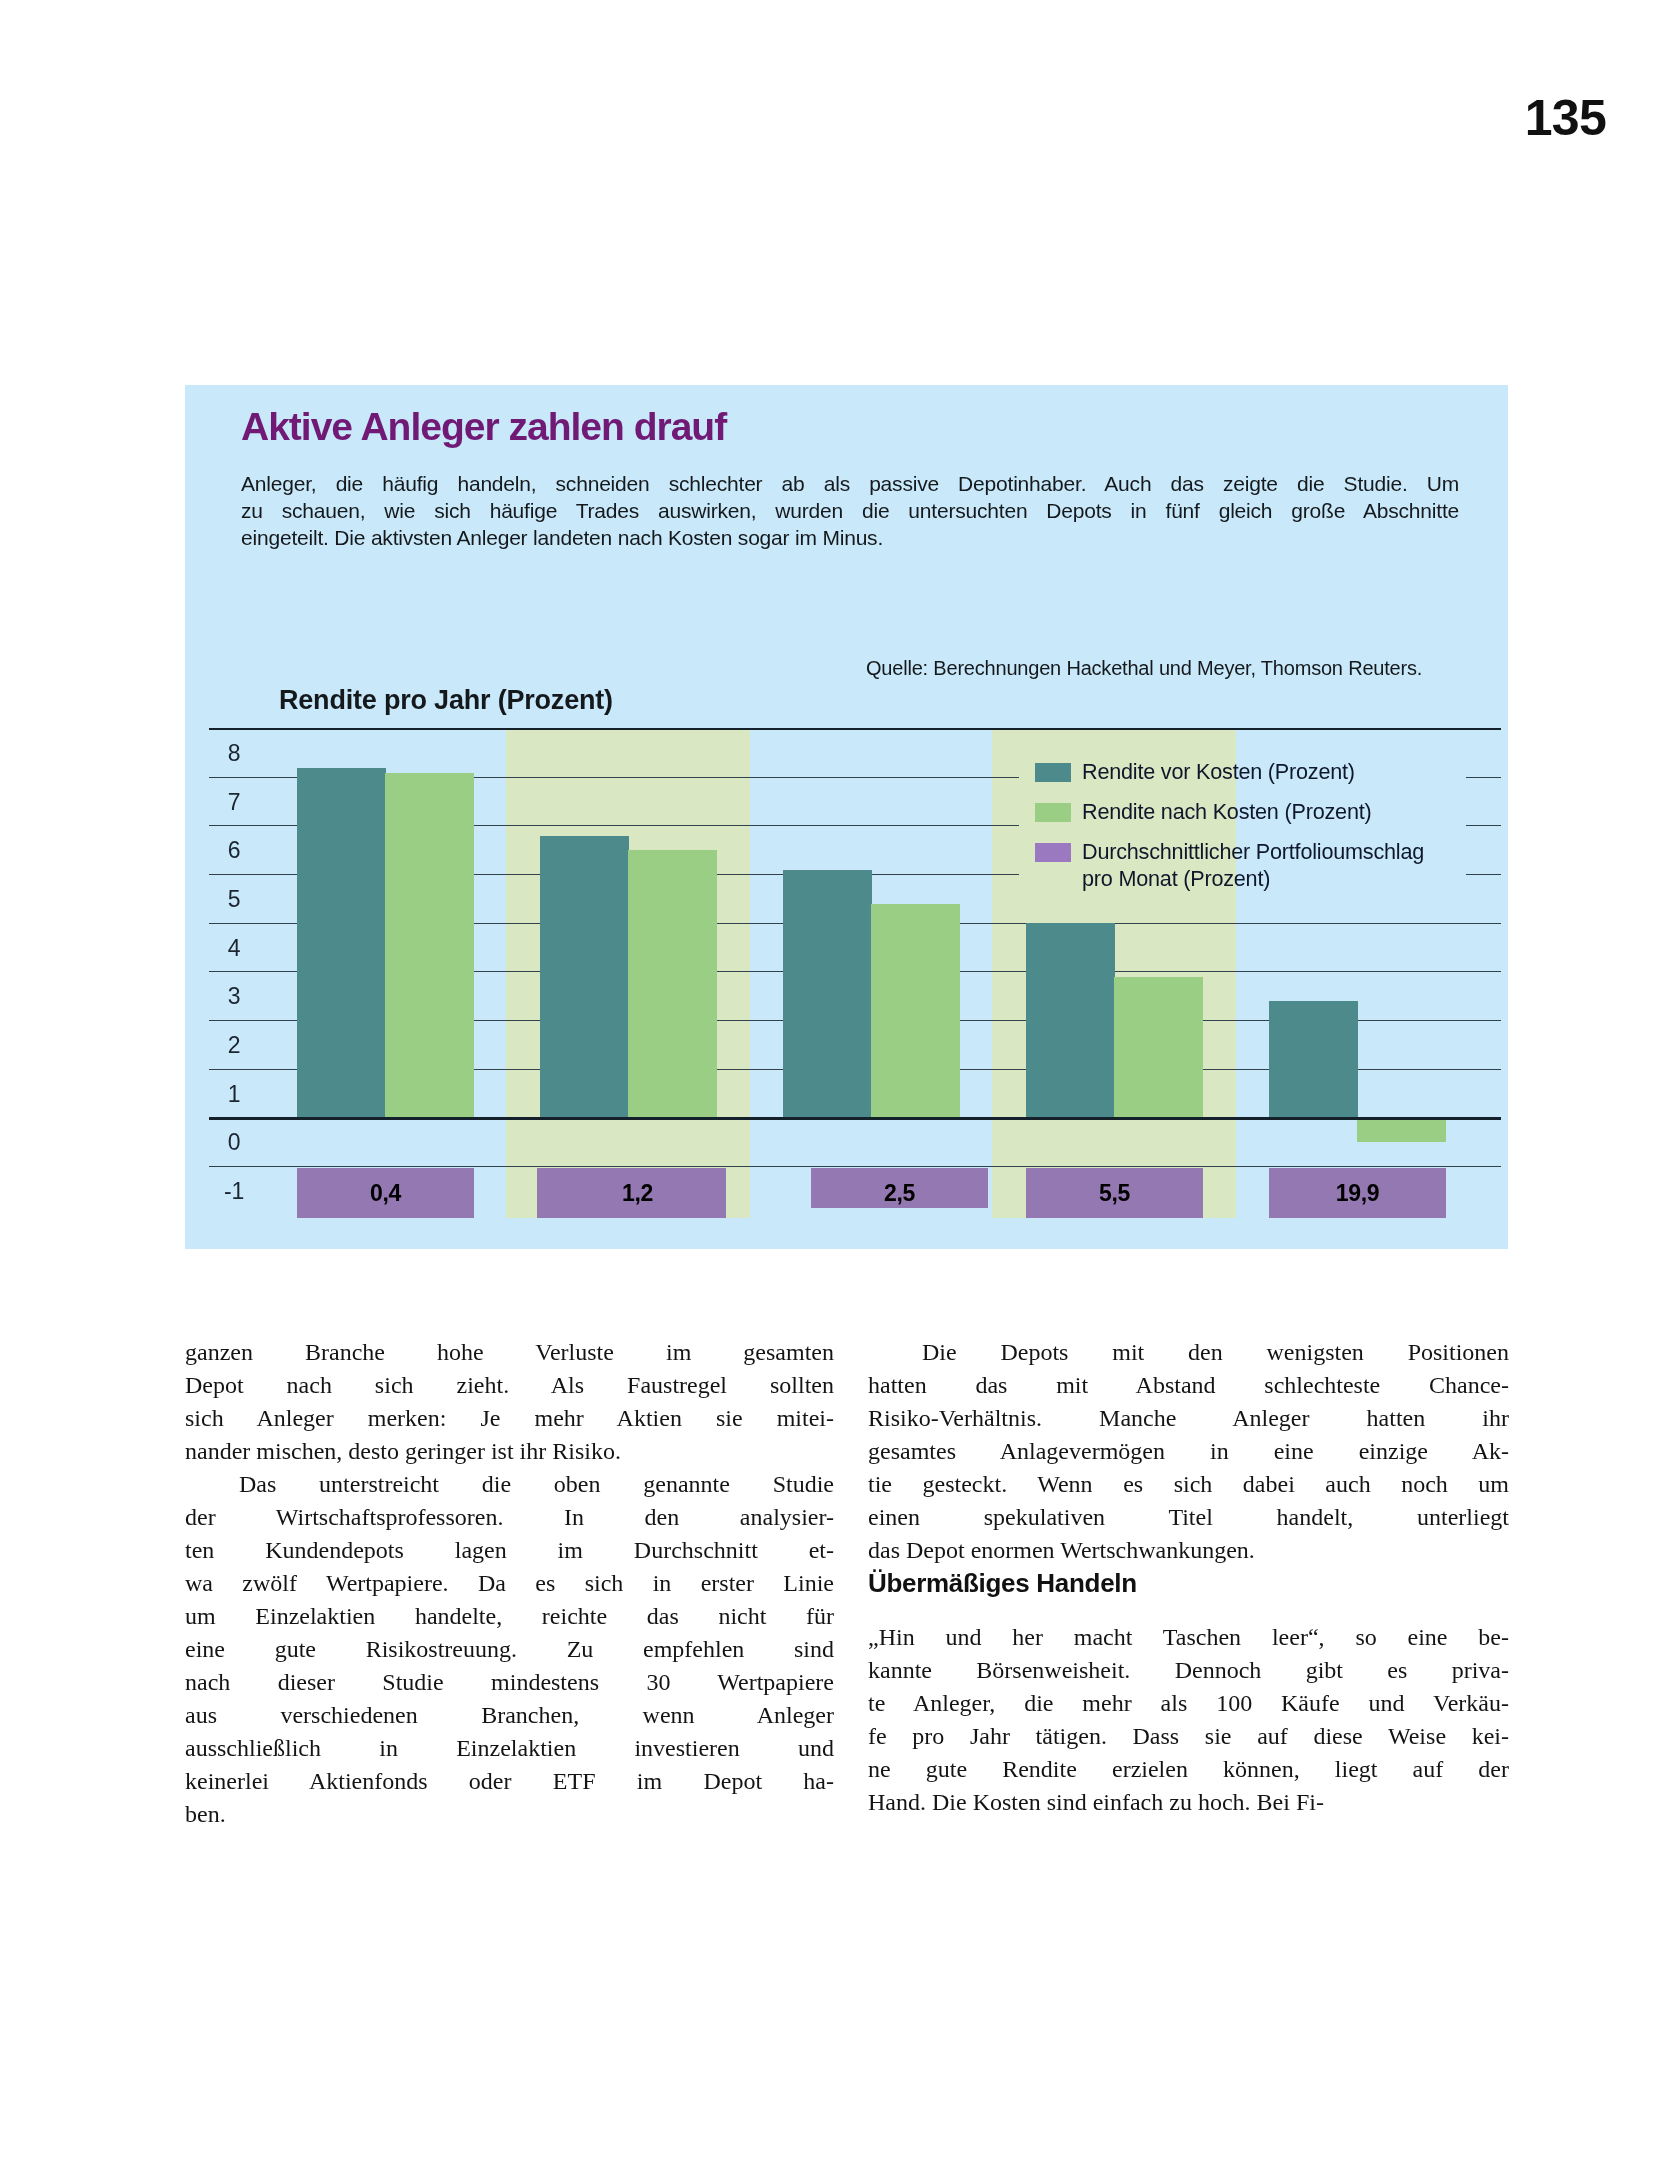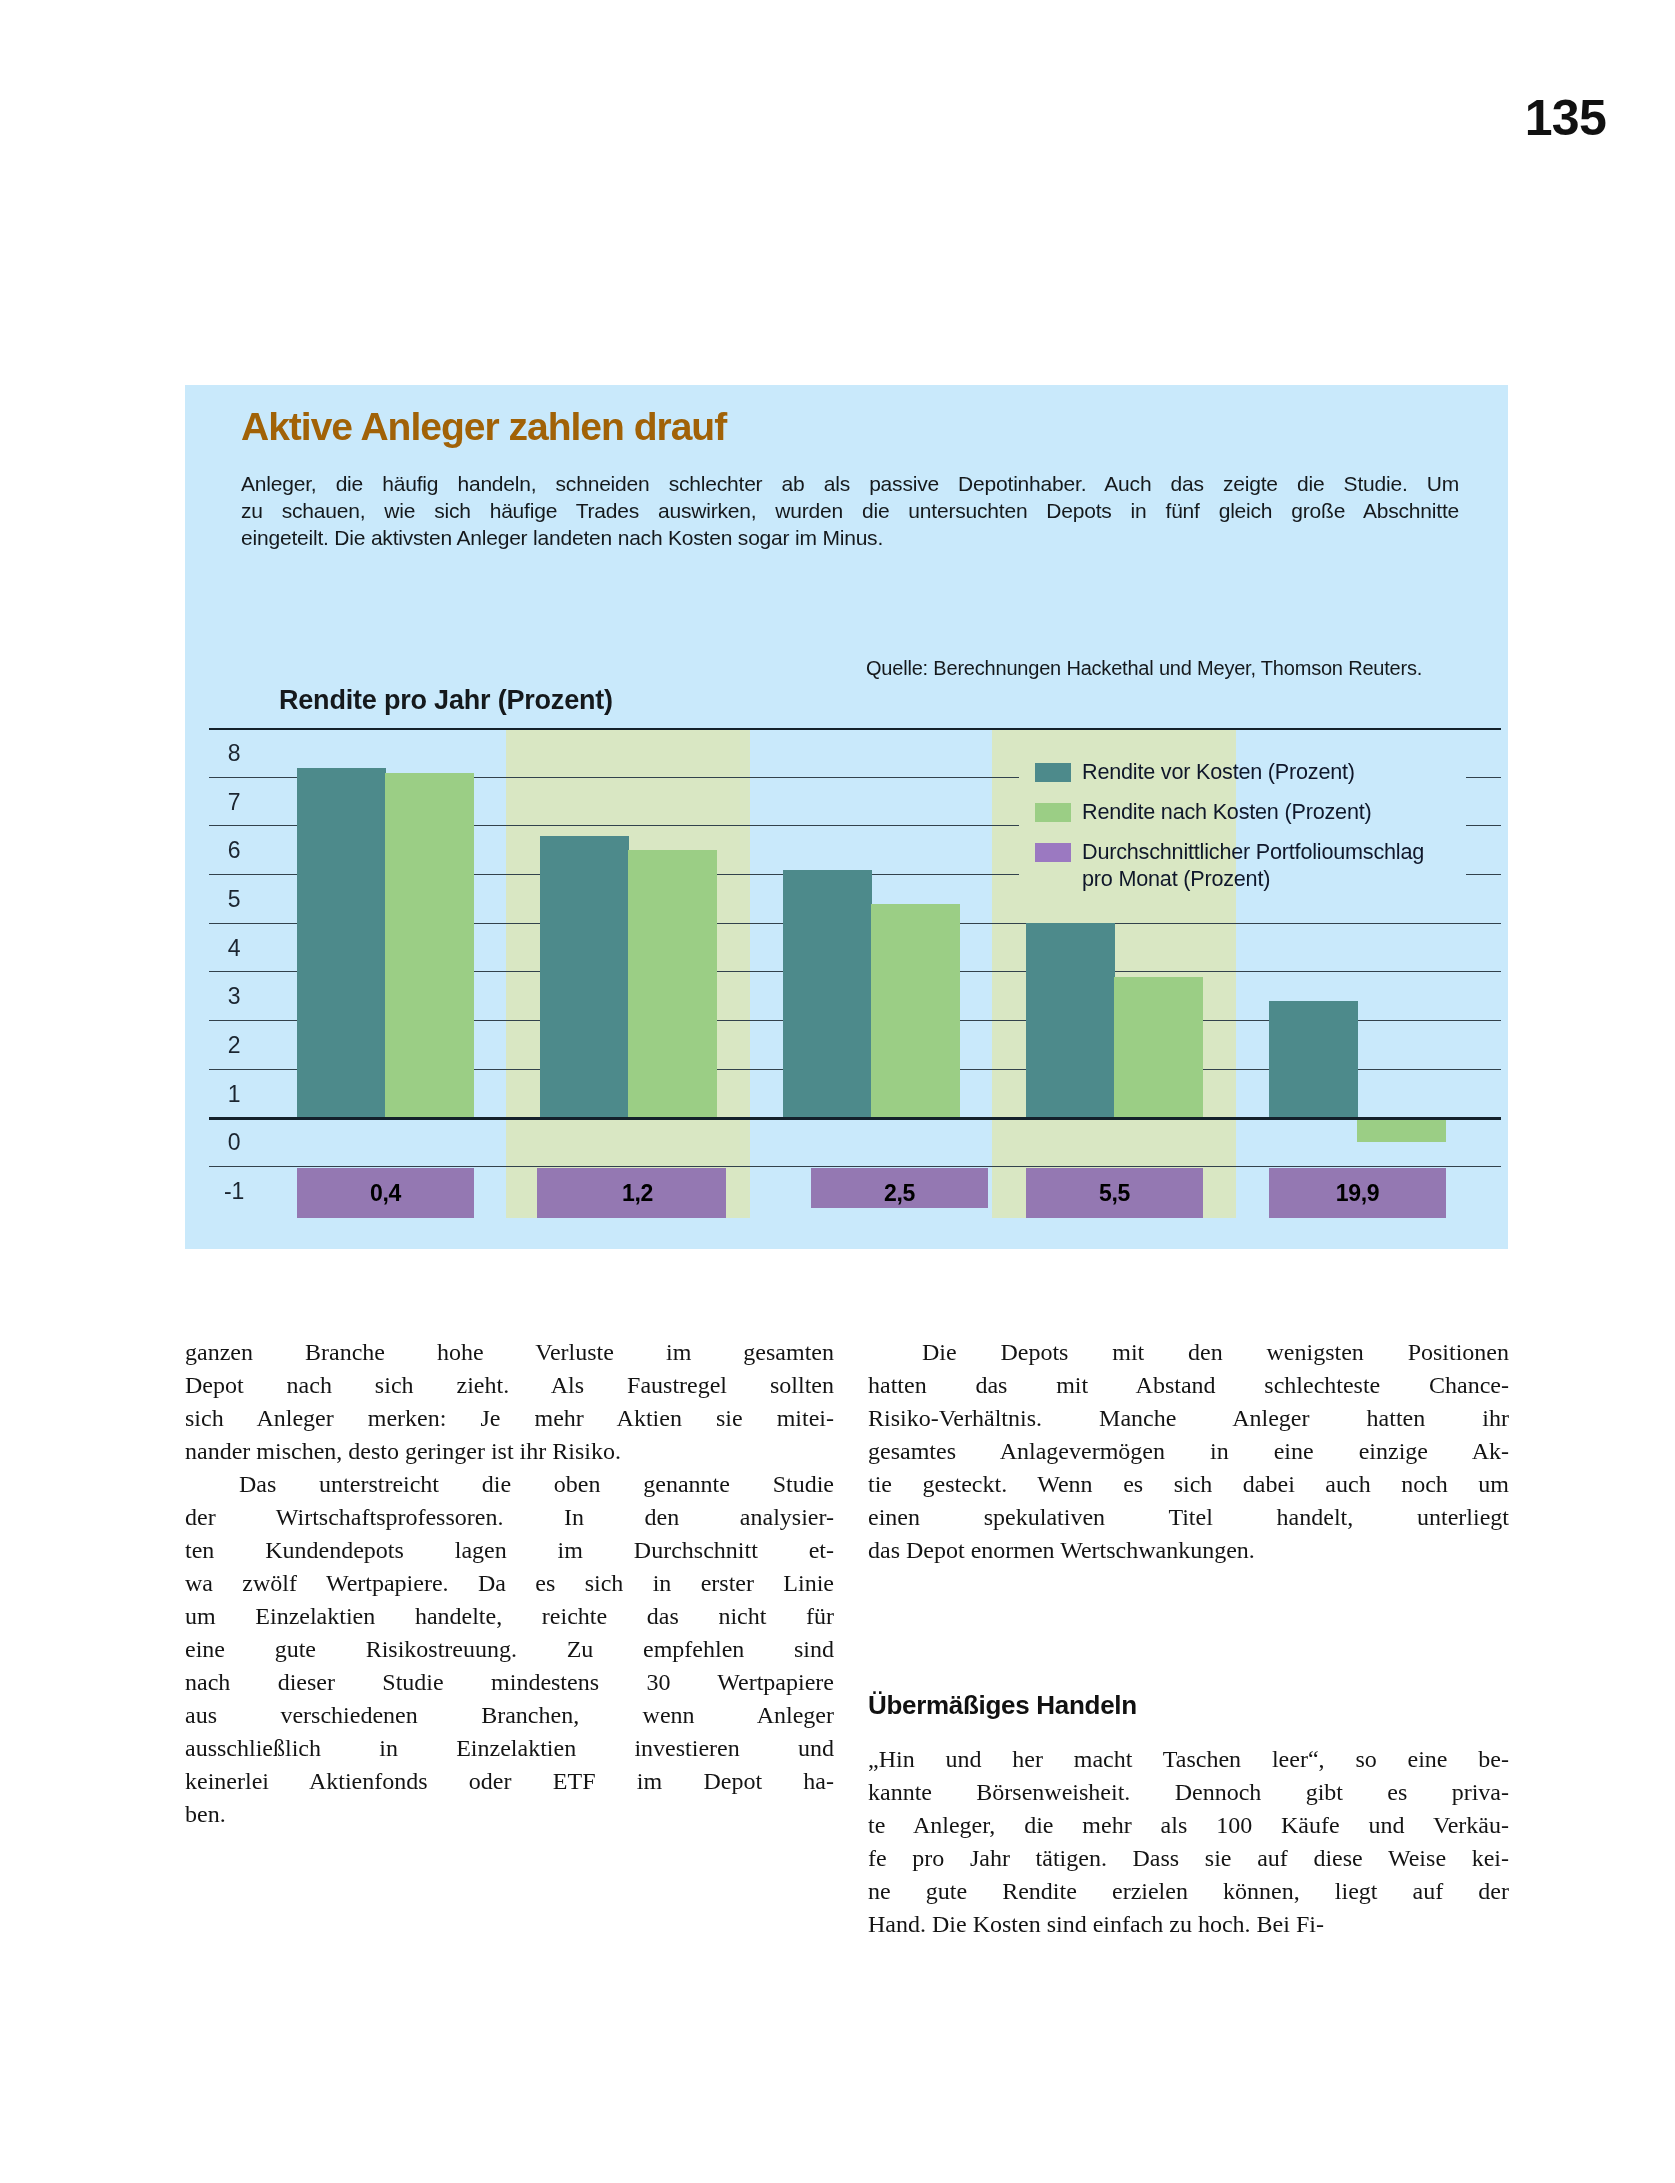--- a/index.html
+++ b/index.html
@@ -4,21 +4,21 @@
 <style>
   html,body{margin:0;padding:0;background:#ffffff;}
   body{width:1676px;height:2183px;position:relative;font-family:"Liberation Sans",sans-serif;color:#1c1c1c;}
 
   
   #page-number{position:absolute;left:1480px;top:89px;width:126px;text-align:right;
     font-size:50px;font-weight:bold;letter-spacing:-0.7px;color:#111;}
 
   
   #panel{position:absolute;left:185px;top:385px;width:1323px;height:864px;background:#c9e9fb;overflow:hidden;}
-  #info-title{position:absolute;left:56px;top:19.5px;font-size:39px;font-weight:bold;letter-spacing:-1px;color:#a16207;}
+  #info-title{position:absolute;left:56px;top:19.5px;font-size:39px;font-weight:bold;letter-spacing:-1px;color:#701a75;}
   #intro{position:absolute;left:56px;top:85px;width:1218px;font-size:21px;line-height:27px;letter-spacing:-0.2px;color:#15191c;}
   .jline{text-align:justify;text-align-last:justify;}
   .jline.last{text-align:left;text-align-last:left;}
   #source{position:absolute;left:681px;top:270px;width:614px;font-size:20px;line-height:26px;letter-spacing:-0.2px;color:#15191c;}
   #axis-title{position:absolute;left:94px;top:300px;font-size:27px;font-weight:bold;letter-spacing:-0.2px;color:#15191c;}
 
   #plot{position:absolute;left:0;top:0;width:1323px;height:864px;}
   .stripe{position:absolute;background:#d9e7c3;z-index:1;}
   .gridline{position:absolute;background:#32424c;height:1.4px;z-index:2;}
   .gridline.thick{background:#14212b;}
@@ -29,21 +29,21 @@
   .legend-label{position:absolute;width:419px;font-size:21.6px;line-height:26.5px;letter-spacing:-0.2px;color:#0f172a;z-index:6;}
 
   
   .column{position:absolute;top:1336px;font-family:"Liberation Serif",serif;font-size:24px;line-height:33px;color:#141414;}
   #col-left{left:185px;width:649px;}
   #col-right{left:868px;width:641px;}
   .bline{text-align:justify;text-align-last:justify;}
   .bline.last{text-align:left;text-align-last:left;}
   .bline.indent{padding-left:54px;}
   .section-heading{font-family:"Liberation Sans",sans-serif;font-size:26px;font-weight:bold;letter-spacing:-0.3px;
-    margin-top:122px;margin-bottom:21px;color:#111;}
+    margin-bottom:21px;color:#111;}
 </style>
 </head>
 <body>
 
 <div id="page-number">135</div>
 
 <div id="panel">
   <div id="info-title">Aktive Anleger zahlen drauf</div>
   <div id="intro">
       <div class="jline">Anleger, die häufig handeln, schneiden schlechter ab als passive Depotinhaber. Auch das zeigte die Studie. Um</div>

